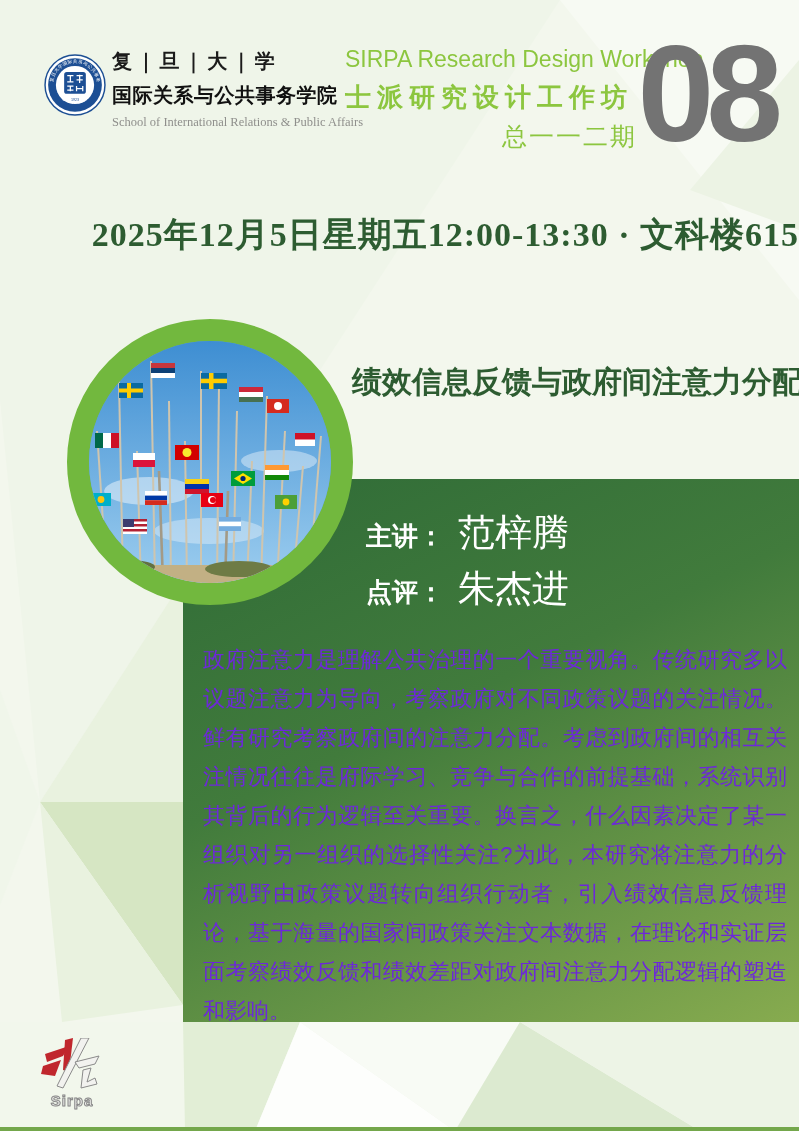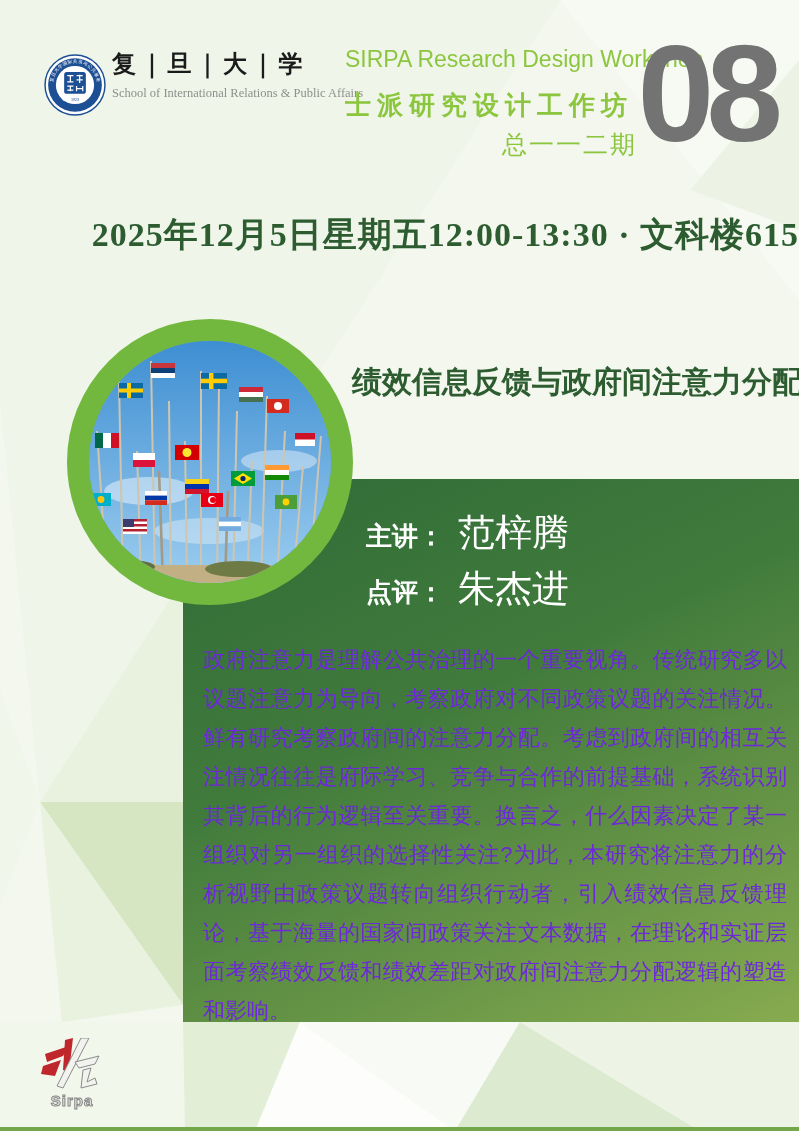--- a/index.html
+++ b/index.html
@@ -3,26 +3,26 @@
 <meta charset="utf-8">
 <style>
   html,body{margin:0;padding:0;}
   body{width:799px;height:1131px;overflow:hidden;font-family:"Liberation Sans","DejaVu Sans",sans-serif;}
   .poster{position:relative;width:799px;height:1131px;background:#F3F7ED;overflow:hidden;}
   .bg{position:absolute;inset:0;z-index:0;}
 
   
   .seal{position:absolute;left:44px;top:54px;width:62px;height:62px;z-index:3;}
   .school-block{position:absolute;left:112px;top:48px;width:230px;z-index:3;}
-  .uni{font-family:"Liberation Sans","DejaVu Sans",sans-serif;font-size:24px;font-weight:600;color:#1b1b1b;letter-spacing:4px;white-space:nowrap;}
+  .uni{font-family:"Liberation Sans","DejaVu Sans",sans-serif;font-size:20px;font-weight:600;color:#1b1b1b;letter-spacing:4px;white-space:nowrap;}
   .school-cn{font-size:20px;font-weight:700;color:#111;margin-top:7px;letter-spacing:.5px;white-space:nowrap;}
   .school-en{font-family:"Liberation Serif","DejaVu Serif",serif;font-size:12.5px;color:#8F8F8C;margin-top:6px;white-space:nowrap;}
   .series-block{position:absolute;left:345px;top:46px;width:292px;z-index:3;color:#8CC63F;}
   .series-en{font-size:23px;letter-spacing:0;white-space:nowrap;}
-  .series-cn{font-size:26px;font-weight:700;letter-spacing:6px;margin-top:15px;white-space:nowrap;}
+  .series-cn{font-size:26px;font-weight:700;letter-spacing:6px;margin-top:7px;white-space:nowrap;}
   .session{font-size:25px;letter-spacing:2px;margin-top:5px;text-align:right;}
   .issue{position:absolute;right:24px;top:24px;font-size:138px;line-height:1;font-weight:700;letter-spacing:-8px;color:#737373;z-index:3;}
 
   
   .date{position:absolute;left:0;top:212px;width:100%;text-align:right;z-index:3;
         font-family:"Liberation Serif","DejaVu Serif",serif;font-weight:700;font-size:34px;
         color:#2D5C31;letter-spacing:1px;white-space:nowrap;}
 
   
   .green-box{position:absolute;left:183px;top:479px;width:616px;height:543px;z-index:1;
@@ -92,20 +92,21 @@
         <path d="M31.5,21 h6 M34.5,20 v8 M31.5,25 h6"></path>
         <path d="M22.5,31 h6 M22.5,35 h6 M25.5,31 v5"></path>
         <path d="M31.5,31 v5 M37.5,31 v5 M31.5,33.5 h6"></path>
       </g>
       <text x="30" y="45.5" text-anchor="middle" font-size="3.6" fill="#1D4F94">1923</text>
     </svg>
   </div>
 
   <div class="school-block">
     <div class="uni">复｜旦｜大｜学</div>
+    <div class="school-cn">国际关系与公共事务学院</div>
     <div class="school-en">School of International Relations &amp; Public Affairs</div>
   </div>
 
   <div class="series-block">
     <div class="series-en">SIRPA Research Design Workshop</div>
     <div class="series-cn">士派研究设计工作坊</div>
     <div class="session">总一一二期</div>
   </div>
 
   <div class="issue">08</div>

